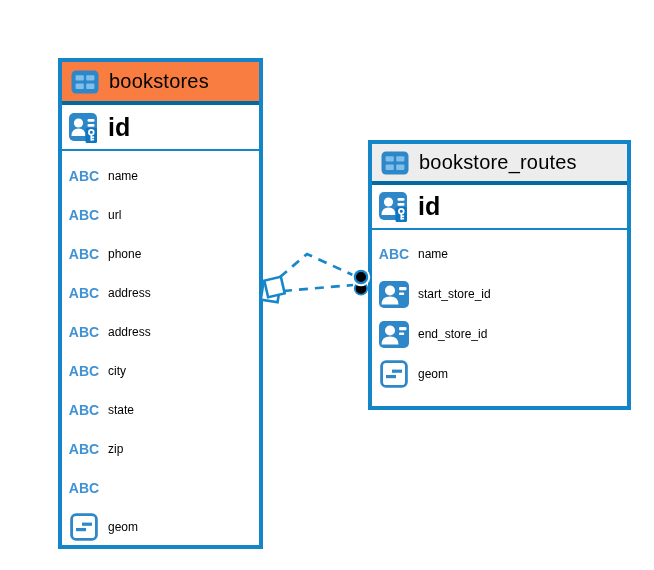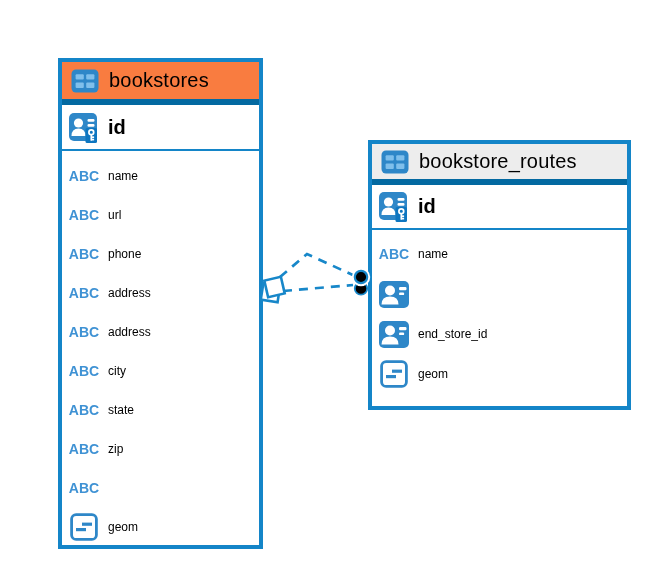--- a/index.html
+++ b/index.html
@@ -10,32 +10,32 @@
     color:#000;
   }
   .table-node{
     position:absolute;background:#fff;
     border:4px solid #1485c8;box-sizing:border-box;
   }
   #table-0{left:58px;top:58px;width:205px;height:491px;}
   #table-1{left:368px;top:140px;width:263px;height:270px;}
   .tbl-header{
     display:flex;align-items:center;gap:9px;padding:0 8px;
-    border-bottom:6px solid #0369a1;box-sizing:border-box;
+    border-bottom:4px solid #0369a1;box-sizing:border-box;
   }
   #table-0 .tbl-header{height:43px;}
   #table-1 .tbl-header{height:41px;}
   .tbl-title{font-size:20px;letter-spacing:.2px;white-space:nowrap;}
   .pk-row{
     display:flex;align-items:center;gap:9px;padding:0 7px;
     border-bottom:2px solid #1485c8;box-sizing:border-box;
   }
   #table-0 .pk-row{height:46px;}
   #table-1 .pk-row{height:45px;}
-  .pk-label{font-size:20px;font-weight:bold;}
+  .pk-label{font-size:25px;font-weight:bold;}
   .tbl-body{padding-top:5px;}
   #table-1 .tbl-body{padding-top:4px;}
   .row{display:flex;align-items:center;gap:9px;padding:0 7px;}
   #table-0 .row{height:39px;}
   #table-1 .row{height:40px;}
   .col-label{font-size:12px;white-space:nowrap;}
   .icon{width:30px;flex:none;display:flex;align-items:center;justify-content:center;}
   .abc-icon{
     font-size:14px;font-weight:bold;color:#3f92d4;
     letter-spacing:0px;font-family:"Liberation Sans",sans-serif;
@@ -193,20 +193,21 @@
       <div class="row">
         <span class="icon">
           <svg width="30" height="27" viewBox="0 0 30 27">
             <rect width="30" height="27" rx="5" fill="#2e87c8"></rect>
             <circle cx="11" cy="9.5" r="5" fill="#fff"></circle>
             <path d="M 2.5 23.5 Q 2.5 15.5 11 15.5 Q 19.5 15.5 19.5 23.5 Z" fill="#fff"></path>
             <rect x="20" y="6" width="7.5" height="3.2" rx="1.2" fill="#fff"></rect>
             <rect x="20" y="11.5" width="5.2" height="2.6" rx="1.2" fill="#fff"></rect>
           </svg>
         </span>
+        <span class="col-label">start_store_id</span>
       </div>
       <div class="row">
         <span class="icon">
           <svg width="30" height="27" viewBox="0 0 30 27">
             <rect width="30" height="27" rx="5" fill="#2e87c8"></rect>
             <circle cx="11" cy="9.5" r="5" fill="#fff"></circle>
             <path d="M 2.5 23.5 Q 2.5 15.5 11 15.5 Q 19.5 15.5 19.5 23.5 Z" fill="#fff"></path>
             <rect x="20" y="6" width="7.5" height="3.2" rx="1.2" fill="#fff"></rect>
             <rect x="20" y="11.5" width="5.2" height="2.6" rx="1.2" fill="#fff"></rect>
           </svg>

